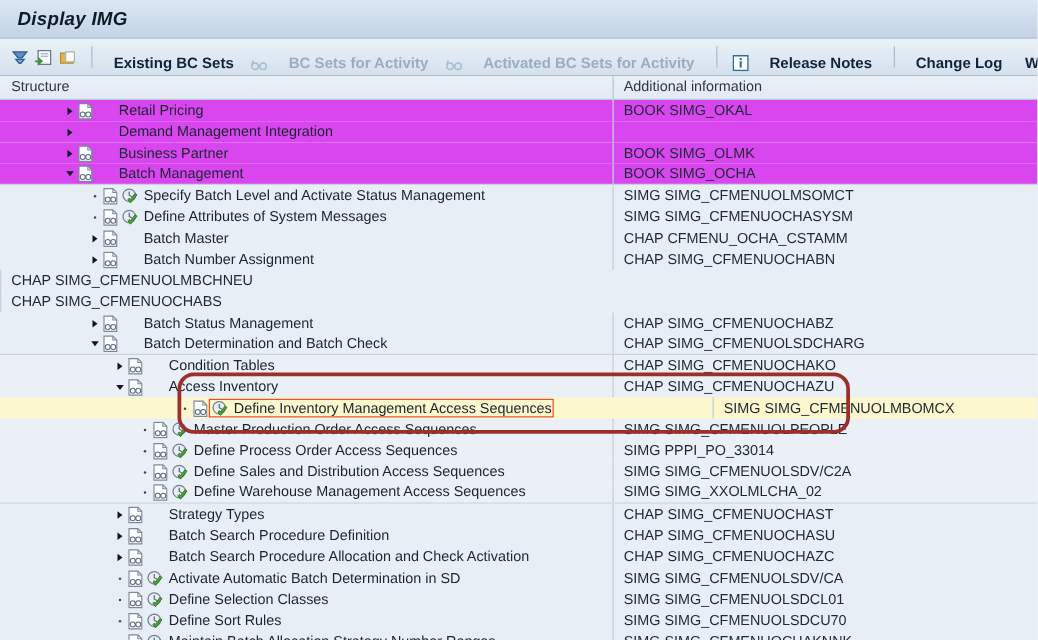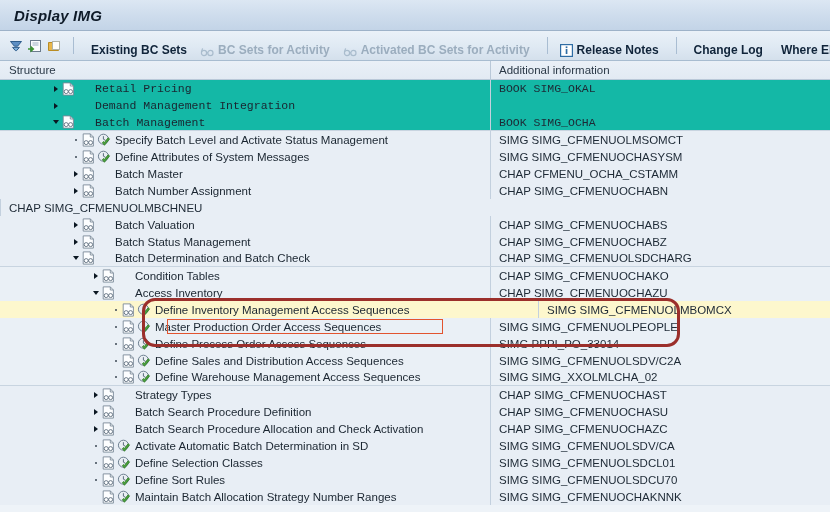--- a/index.html
+++ b/index.html
@@ -33,21 +33,21 @@
     width:22px;height:22px;margin-right:3px;
   }
   .tsep{
     width:1px;height:17px;background:#a9bdd2;margin:0 8px;flex:none;
   }
   .tlabel{
     padding:0 9px;height:22px;display:flex;align-items:flex-end;
     font-size:12px;font-weight:bold;color:#10243a;white-space:nowrap;
   }
   .tlabel.dim{color:#9badbe;font-weight:bold;}
-  .tlabel.ico{padding-left:4px;}
+  .tlabel.ico{padding-left:4px;gap:13px;}
   .gg{margin-right:4px;display:inline-flex;}
   
   .colhead{
     height:19px;box-sizing:border-box;
     background:linear-gradient(180deg,#eaf0f7 0%,#e2eaf3 100%);
     border-bottom:1px solid #b9c8d8;
     display:flex;align-items:center;position:relative;
   }
   .colhead .c1{width:490px;padding-left:9px;box-sizing:border-box;
     font-size:11.5px;color:#2b3947;}
@@ -64,26 +64,26 @@
     box-sizing:border-box;position:relative;flex:none;
   }
   .row .right{
     flex:1;height:100%;display:flex;align-items:center;
     padding-left:8px;box-sizing:border-box;
     border-left:1px solid #c3d0de;
     font-size:11.5px;color:#1d2935;white-space:nowrap;
   }
   .row .lbl{font-size:11.5px;color:#1a2530;white-space:nowrap;}
   
-  .band-a{background:#14b8a6;font-family:Liberation Mono, monospace;}
+  .band-a{background:#d946ef;}
   .band-b{background:#e8eef5;}
   .band-c{background:#eaf0f6;}
   .sepline{border-bottom:1px solid #c8d4e0;}
   
-  .hl{background:#fdf7cd !important;}
+  .hl{background:#fdf7cd !important;padding-left:32px;}
   .hl .right{background:#fdf7cd;margin-left:48px;}
   
   .tw{width:11px;height:17px;flex:none;display:flex;align-items:center;justify-content:center;}
   .arrow-r{width:0;height:0;border-left:4px solid #0b1722;border-top:3.5px solid transparent;border-bottom:3.5px solid transparent;}
   .arrow-d{width:0;height:0;border-top:4px solid #0b1722;border-left:3.5px solid transparent;border-right:3.5px solid transparent;}
   .dot{width:2px;height:2px;background:#3c4855;border-radius:50%;}
   .docico{width:14px;height:15px;flex:none;margin-right:2px;display:flex;align-items:center;justify-content:center;}
   .actico{width:14px;height:14px;flex:none;margin-right:4px;display:flex;align-items:center;justify-content:center;}
   .gap{flex:none;}
   
@@ -211,20 +211,40 @@
         <div class="gap" style="width: 50px;"></div>
         <div class="tw">
           <span class="arrow-r"></span>
         </div>
         <div class="docico"></div>
         <div class="actico" style="margin-right: 4px;"></div>
         <span class="lbl">Demand Management Integration</span>
       </div>
       <div class="right"></div>
     </div>
+    <div class="row band-a">
+      <div class="left">
+        <div class="gap" style="width: 50px;"></div>
+        <div class="tw">
+          <span class="arrow-r"></span>
+        </div>
+        <div class="docico">
+          <svg width="13" height="14" viewBox="0 0 13 14">
+            <path d="M1.2 0.9 L8.3 0.9 L11.4 4.0 L11.4 13.1 L1.2 13.1 Z" fill="#fdfeff" stroke="#7b8a99" stroke-width="0.9"></path>
+            <path d="M8.3 0.9 L8.3 4.0 L11.4 4.0" fill="none" stroke="#7b8a99" stroke-width="0.9"></path>
+            <circle cx="4.2" cy="9.6" r="2.0" fill="none" stroke="#5d6d7d" stroke-width="0.9"></circle>
+            <circle cx="8.6" cy="9.6" r="2.0" fill="none" stroke="#5d6d7d" stroke-width="0.9"></circle>
+            <path d="M6.2 9.4 L6.6 9.4" stroke="#5d6d7d" stroke-width="0.9"></path>
+          </svg>
+        </div>
+        <div class="actico" style="margin-right: 4px;"></div>
+        <span class="lbl">Business Partner</span>
+      </div>
+      <div class="right">BOOK SIMG_OLMK</div>
+    </div>
     <div class="row band-a sepline">
       <div class="left">
         <div class="gap" style="width: 50px;"></div>
         <div class="tw">
           <span class="arrow-d"></span>
         </div>
         <div class="docico">
           <svg width="13" height="14" viewBox="0 0 13 14">
             <path d="M1.2 0.9 L8.3 0.9 L11.4 4.0 L11.4 13.1 L1.2 13.1 Z" fill="#fdfeff" stroke="#7b8a99" stroke-width="0.9"></path>
             <path d="M8.3 0.9 L8.3 4.0 L11.4 4.0" fill="none" stroke="#7b8a99" stroke-width="0.9"></path>
@@ -327,37 +347,20 @@
         </div>
         <div class="actico" style="margin-right: 4px;"></div>
         <span class="lbl">Batch Number Assignment</span>
       </div>
       <div class="right">CHAP SIMG_CFMENUOCHABN</div>
     </div>
     <div class="row band-b">
       <div class="right">CHAP SIMG_CFMENUOLMBCHNEU</div>
     </div>
     <div class="row band-b">
-      <div class="left">
-        <div class="gap" style="width: 70px;"></div>
-        <div class="tw">
-          <span class="arrow-r"></span>
-        </div>
-        <div class="docico">
-          <svg width="13" height="14" viewBox="0 0 13 14">
-            <path d="M1.2 0.9 L8.3 0.9 L11.4 4.0 L11.4 13.1 L1.2 13.1 Z" fill="#fdfeff" stroke="#7b8a99" stroke-width="0.9"></path>
-            <path d="M8.3 0.9 L8.3 4.0 L11.4 4.0" fill="none" stroke="#7b8a99" stroke-width="0.9"></path>
-            <circle cx="4.2" cy="9.6" r="2.0" fill="none" stroke="#5d6d7d" stroke-width="0.9"></circle>
-            <circle cx="8.6" cy="9.6" r="2.0" fill="none" stroke="#5d6d7d" stroke-width="0.9"></circle>
-            <path d="M6.2 9.4 L6.6 9.4" stroke="#5d6d7d" stroke-width="0.9"></path>
-          </svg>
-        </div>
-        <div class="actico" style="margin-right: 4px;"></div>
-        <span class="lbl">Batch Valuation</span>
-      </div>
       <div class="right">CHAP SIMG_CFMENUOCHABS</div>
     </div>
     <div class="row band-b">
       <div class="left">
         <div class="gap" style="width: 70px;"></div>
         <div class="tw">
           <span class="arrow-r"></span>
         </div>
         <div class="docico">
           <svg width="13" height="14" viewBox="0 0 13 14">

